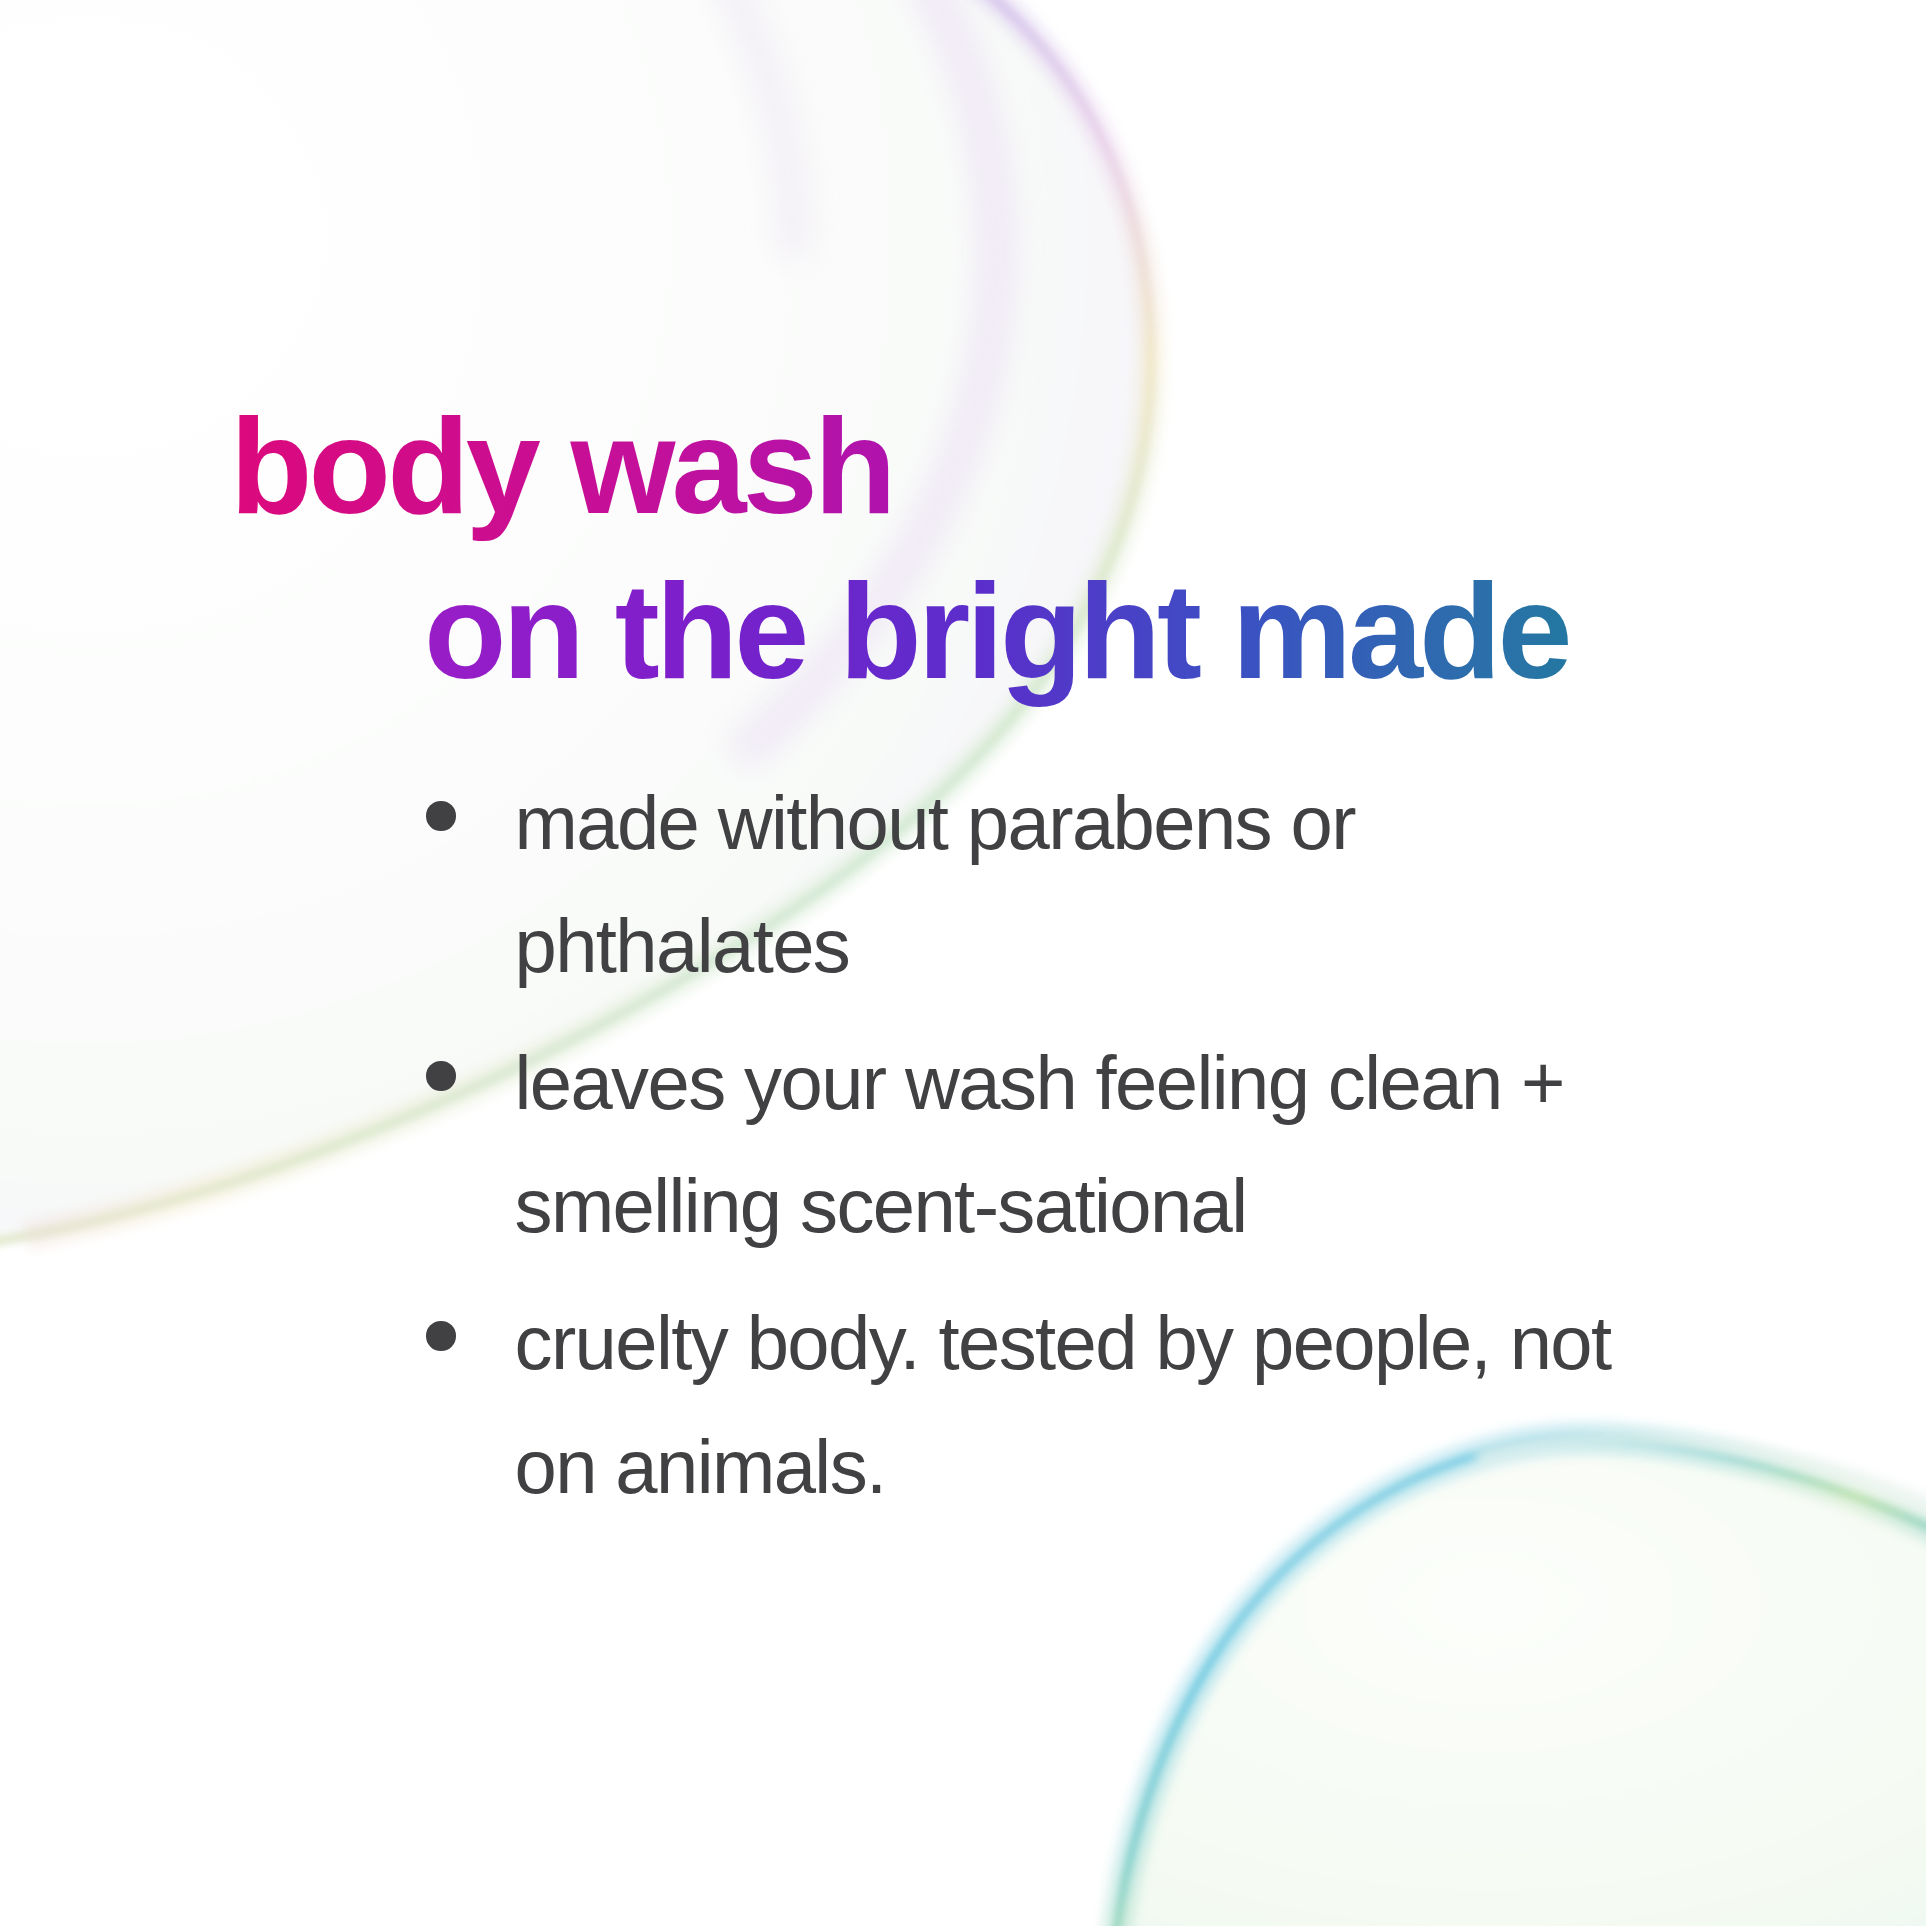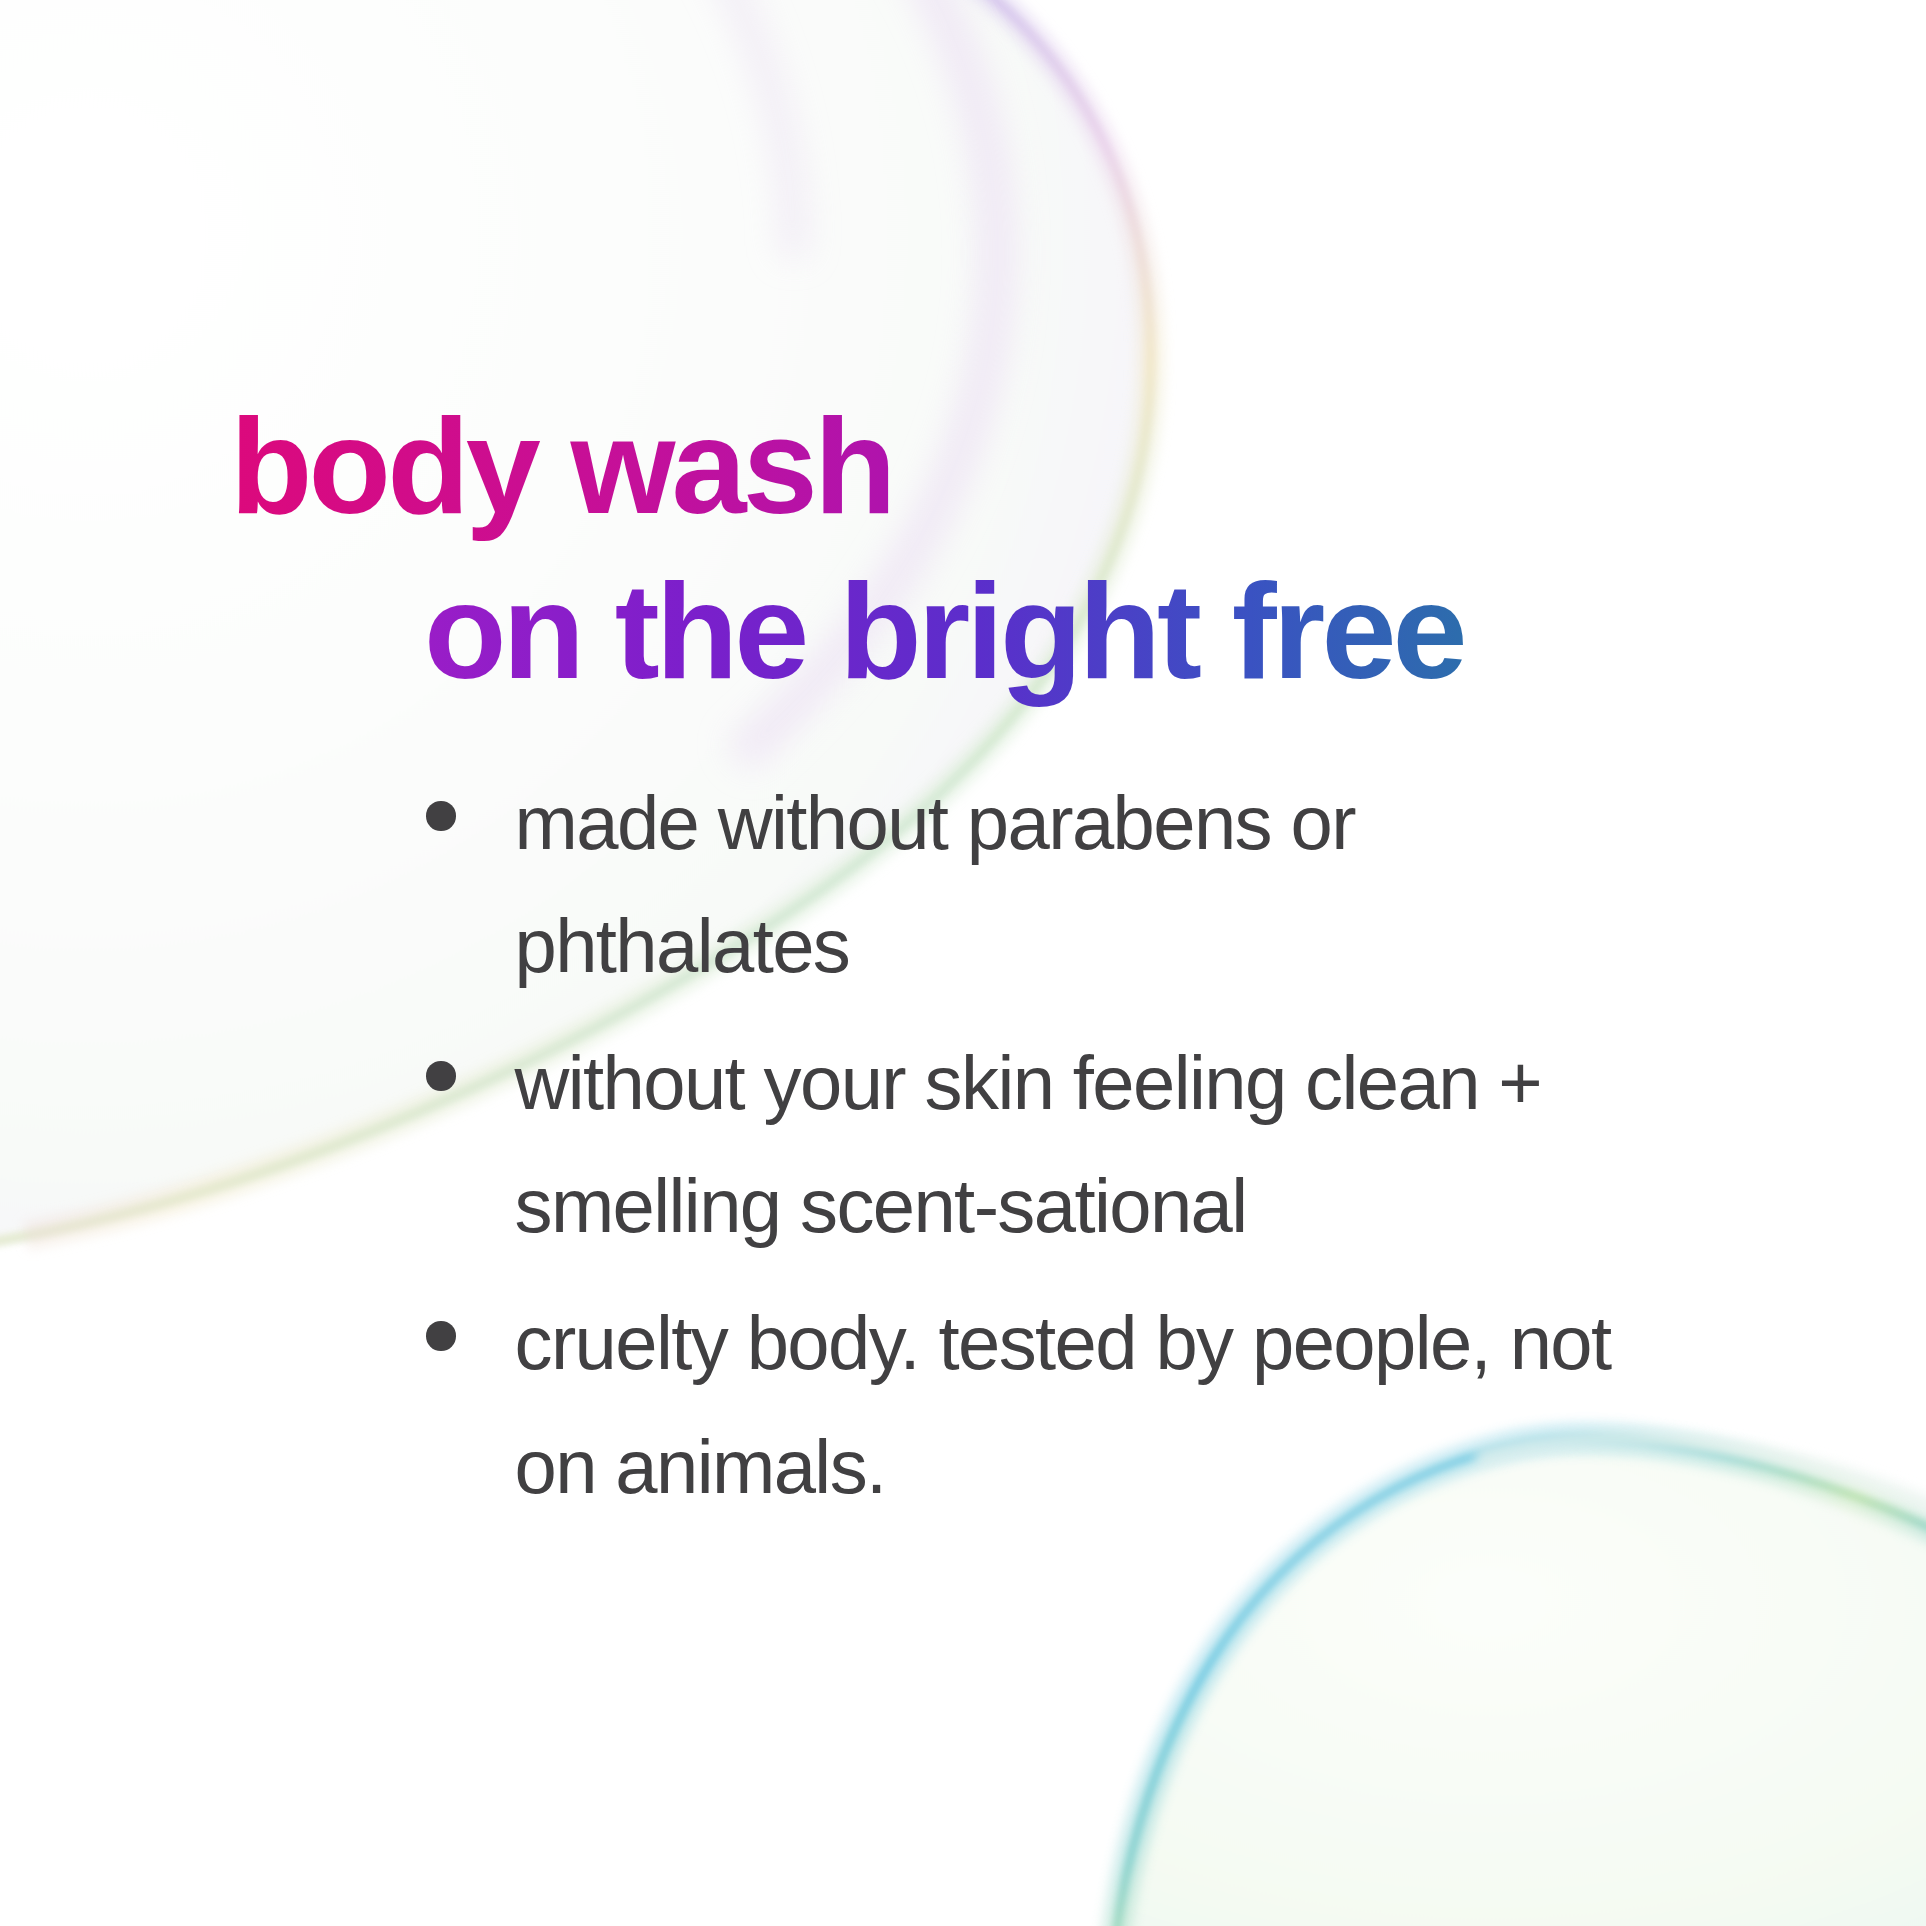--- a/index.html
+++ b/index.html
@@ -216,33 +216,33 @@
                  C 3150,2410 3010,2340 2880,2300
                  C 2690,2242 2460,2215 2300,2272" fill="none" stroke="#E9F3EE" stroke-width="26" opacity="0.75"></path>
       </g>
     </svg>
   </div>
 
   <div class="content">
 
     <div class="headline">
       <div class="headline-line headline-line-1">body wash</div>
-      <div class="headline-line headline-line-2">on the bright free</div>
+      <div class="headline-line headline-line-2">on the bright made</div>
     </div>
 
     <div class="bullets">
 
       <div class="bullet-row">
         <span class="bullet-dot"></span>
         <span class="bullet-text">made without parabens or phthalates</span>
       </div>
 
       <div class="bullet-row">
         <span class="bullet-dot"></span>
-        <span class="bullet-text">without your skin feeling clean + smelling scent-sational</span>
+        <span class="bullet-text">leaves your wash feeling clean + smelling scent-sational</span>
       </div>
 
       <div class="bullet-row">
         <span class="bullet-dot"></span>
         <span class="bullet-text">cruelty body. tested by people, not on animals.</span>
       </div>
 
     </div>
   </div>
 </div>

